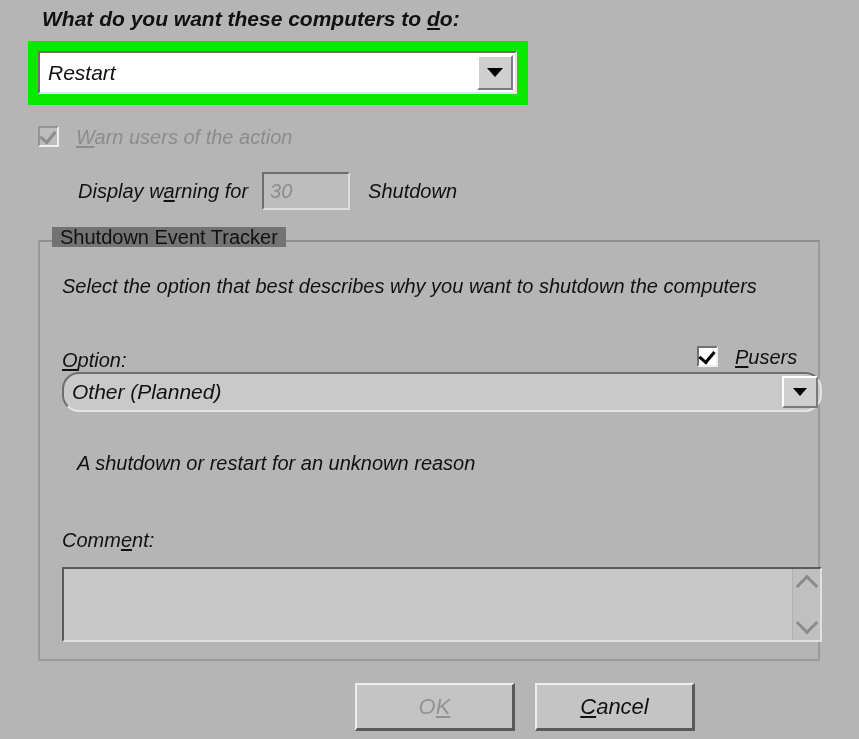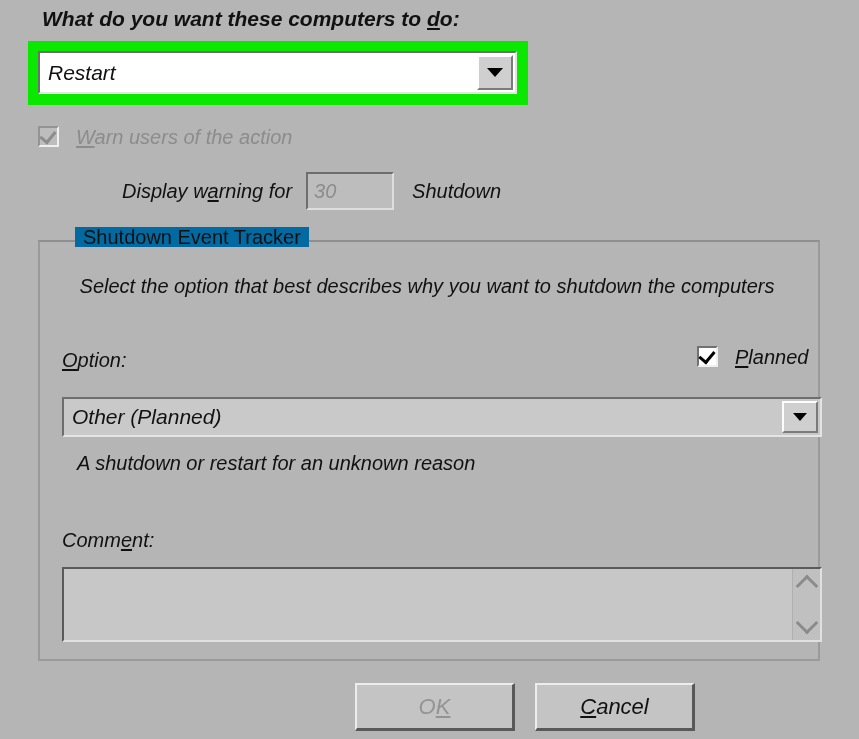--- a/index.html
+++ b/index.html
@@ -128,21 +128,21 @@
   #warn-row { left: 38px; top: 126px; }
   #warn-label { font-size: 20px; }
 
   
   #display-warning-row {
     left: 78px;
     top: 172px;
     display: flex;
     align-items: center;
   }
-  #display-warning-label { font-size: 20px; margin-left: 44px; }
+  #display-warning-label { font-size: 20px; }
   #warn-seconds-field {
     width: 88px;
     height: 38px;
     margin: 0 18px 0 14px;
     box-sizing: border-box;
     background: #bdbdbd;
     border-top: 2px solid #6e6e6e;
     border-left: 2px solid #6e6e6e;
     border-right: 2px solid #dedede;
     border-bottom: 2px solid #dedede;
@@ -163,46 +163,45 @@
     width: 782px;
     height: 421px;
     box-sizing: border-box;
     border: 2px solid #9a9a9a;
     border-top-color: #8f8f8f;
   }
   #tracker-legend {
     position: absolute;
     left: 52px;
     top: 227px;
-    background: #0369a1;
+    background: #737373;
     padding: 0 8px;
     font-size: 20px;
-    margin-left: 23px;
   }
 
   #tracker-desc {
     left: 62px;
     top: 273px;
     width: 730px;
     font-size: 20px;
     line-height: 1.35;
     white-space: normal;
-    text-align: center;
   }
 
   #option-label { left: 62px; top: 350px; font-size: 20px; }
 
   #planned-row { left: 697px; top: 346px; }
   #planned-label { font-size: 20px; }
 
   #option-combo {
     left: 62px;
-    top: 397px;
+    top: 372px;
     width: 760px;
     height: 40px;
+    border-radius: 17px;
   }
 
   #option-desc { left: 62px; top: 453px; font-size: 20px; margin-left: 15px; }
 
   #comment-label { left: 62px; top: 530px; font-size: 20px; }
 
   
   #comment-box {
     left: 62px;
     top: 567px;
@@ -293,21 +292,21 @@
 <div class="lbl" id="tracker-legend">Shutdown Event Tracker</div>
 
 <div class="abs lbl" id="tracker-desc" style="white-space:normal;">Select the option that best describes why you want to shutdown the computers</div>
 
 <div class="abs lbl" id="option-label"><span class="u">O</span><span>ption:</span></div>
 
 <div class="abs check-row" id="planned-row">
   <span class="cbox">
       <span class="tick"></span>
     </span>
-  <span class="lbl" id="planned-label"><span class="u">P</span><span>lanned</span></span>
+  <span class="lbl" id="planned-label"><span class="u">P</span><span>users</span></span>
 </div>
 
 <div class="abs combo grayed" id="option-combo">
   <span class="combo-text">Other (Planned)</span>
   <span class="combo-btn">
     <span class="caret sm"></span>
   </span>
 </div>
 
 <div class="abs lbl" id="option-desc">A shutdown or restart for an unknown reason</div>

